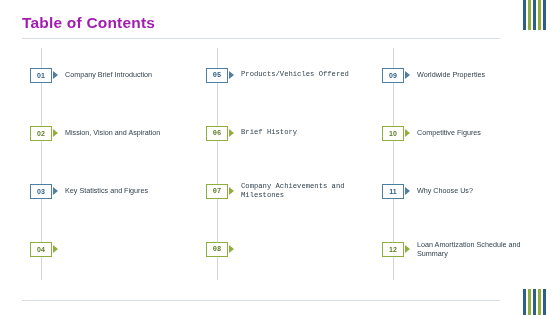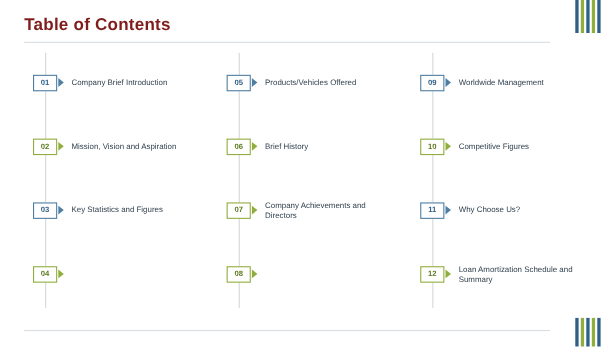--- a/index.html
+++ b/index.html
@@ -40,21 +40,21 @@
     width: 3px;
     height: 100%;
   }
   
   .title {
     position: absolute;
     left: 22px;
     top: 14px;
     font-size: 15.5px;
     font-weight: bold;
-    color: #7f1d1d;
+    color: #a21caf;
     letter-spacing: 0.2px;
     white-space: nowrap;
   }
   .title-rule {
     position: absolute;
     left: 22px;
     top: 38px;
     width: 478px;
     height: 1px;
     background: #d8dde1;
@@ -76,21 +76,21 @@
     width: 500px;
     height: 240px;
   }
   .col {
     position: absolute;
     top: 0;
     width: 168px;
     height: 232px;
   }
   .col-0 { left: 0px; }
-  .col-1 { left: 176px; }
+  .col-1 { left: 176px; font-family: Liberation Mono, monospace; }
   .col-2 { left: 352px; }
   .vline {
     position: absolute;
     top: 0;
     left: 19px;
     width: 1px;
     height: 232px;
     background: #d2d7db;
   }
   .item {
@@ -198,33 +198,33 @@
           <div class="label">Products/Vehicles Offered</div>
         </div>
         <div class="item item-1">
           <div class="numbox green">06</div>
           <div class="arrow green"></div>
           <div class="label">Brief History</div>
         </div>
         <div class="item item-2">
           <div class="numbox green">07</div>
           <div class="arrow green"></div>
-          <div class="label">Company Achievements and Directors</div>
+          <div class="label">Company Achievements and Milestones</div>
         </div>
         <div class="item item-3">
           <div class="numbox green">08</div>
           <div class="arrow green"></div>
         </div>
       </div>
       <div class="col col-2">
         <div class="vline"></div>
         <div class="item item-0">
           <div class="numbox blue">09</div>
           <div class="arrow"></div>
-          <div class="label">Worldwide Management</div>
+          <div class="label">Worldwide Properties</div>
         </div>
         <div class="item item-1">
           <div class="numbox green">10</div>
           <div class="arrow green"></div>
           <div class="label">Competitive Figures</div>
         </div>
         <div class="item item-2">
           <div class="numbox blue">11</div>
           <div class="arrow"></div>
           <div class="label">Why Choose Us?</div>

